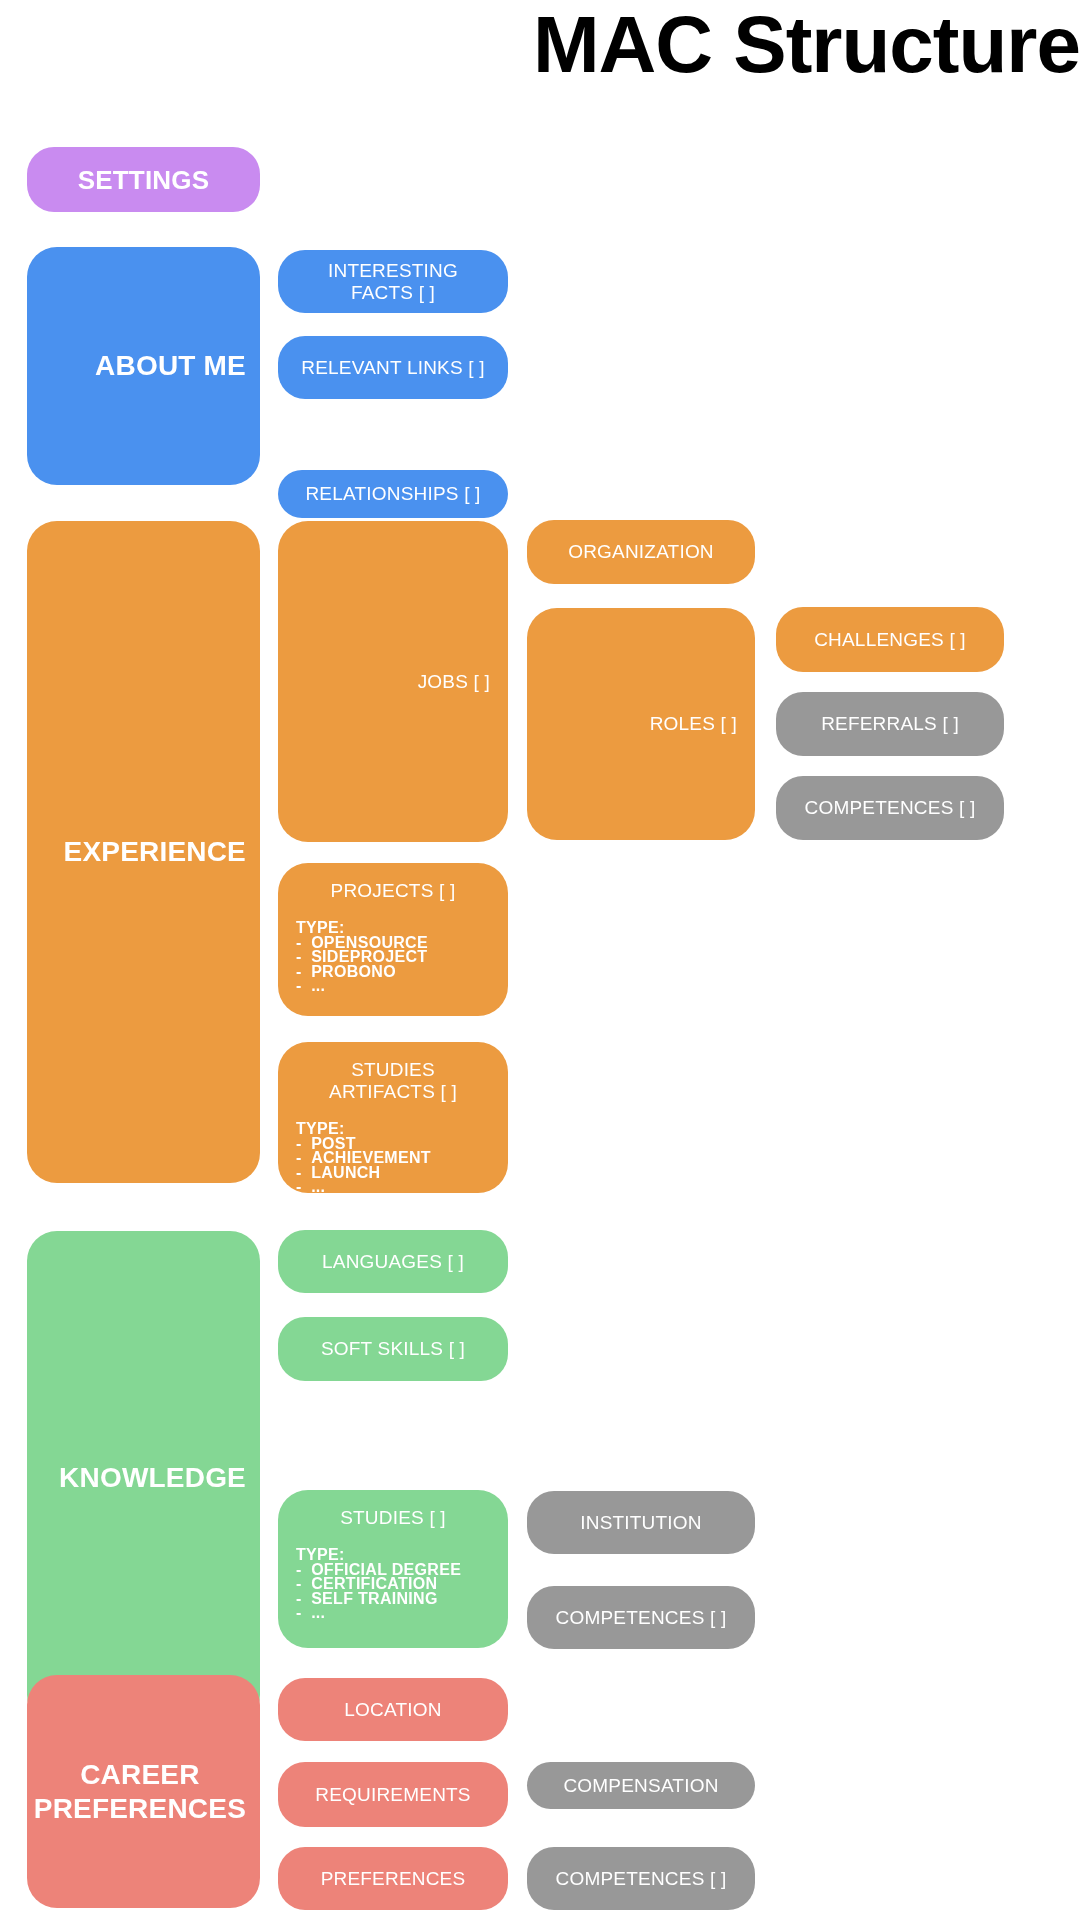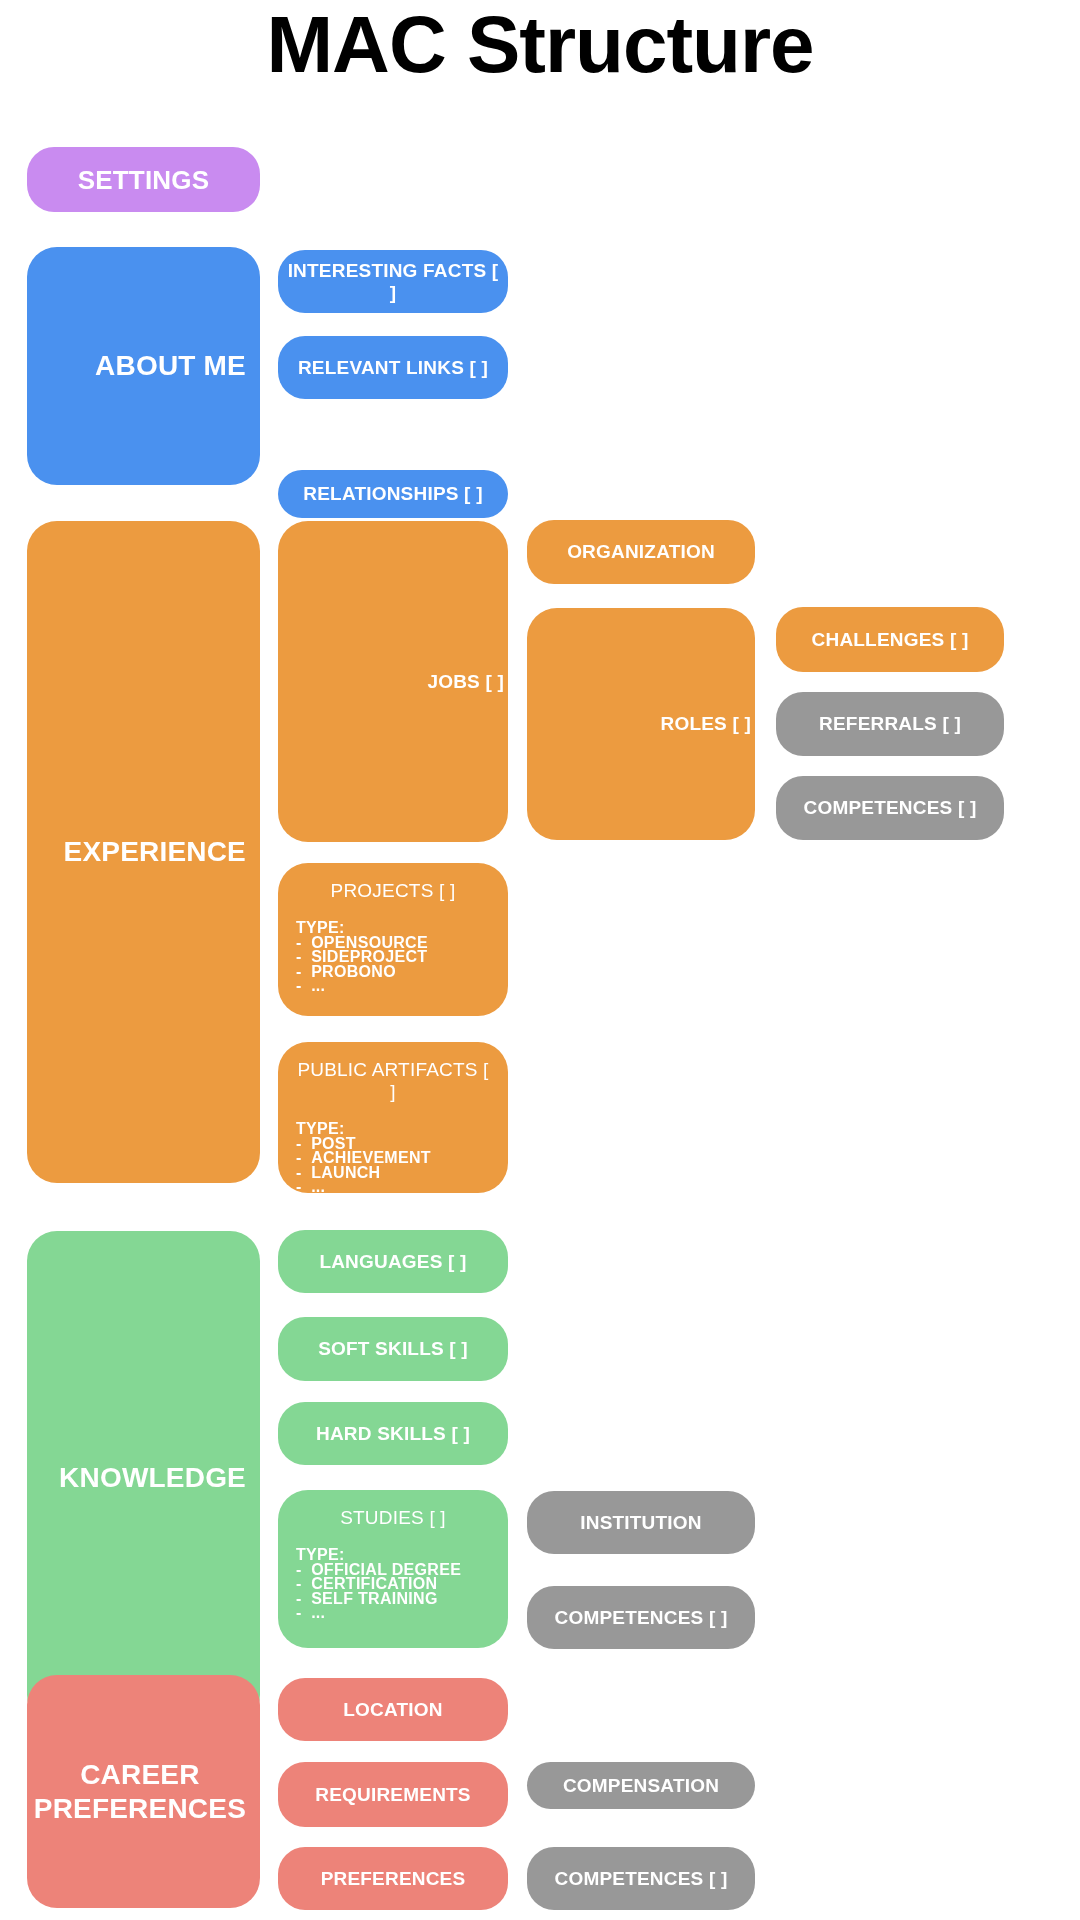--- a/index.html
+++ b/index.html
@@ -1,38 +1,38 @@
 <!DOCTYPE html>
 <html style="--purple: #C98BF0; --blue: #4A91EF; --orange: #EC9B40; --green: #84D794; --salmon: #ED8379; --gray: #989898; --label_text: #FFFFFF; --title_text: #000000;"><head>
 <meta charset="utf-8">
 <style>
   html,body{margin:0;padding:0;background:#ffffff;}
   .canvas{
     position:relative;width:1080px;height:1920px;background:#ffffff;
     font-family:"Liberation Sans",sans-serif;overflow:hidden;
   }
   .page-title{
-    position:absolute;top:5px;left:0;width:1080px;text-align:center;
+    position:absolute;top:5px;left:0;width:1080px;text-align:right;
     font-size:80px;font-weight:700;letter-spacing:-1px;color:var(--title_text,#000);
     line-height:1.0;white-space:nowrap;
   }
   .node{
     position:absolute;box-sizing:border-box;border-radius:27px;
     display:flex;align-items:center;justify-content:center;text-align:center;
     color:var(--label_text,#fff);
   }
   .node.big{border-radius:30px;justify-content:flex-end;}
   .purple{background:var(--purple,#C98BF0);}
   .blue{background:var(--blue,#4A91EF);}
   .orange{background:var(--orange,#EC9B40);}
   .green{background:var(--green,#84D794);}
   .salmon{background:var(--salmon,#ED8379);}
   .gray{background:var(--gray,#989898);}
   .heading{font-size:28px;font-weight:700;line-height:34px;letter-spacing:.2px;padding:0 14px;}
-  .label{font-size:19px;font-weight:700;letter-spacing:.2px;padding:0 4px;}
+  .label{font-size:19px;font-weight:400;letter-spacing:.2px;padding:0 18px;}
   .node.complex{display:block;text-align:center;padding:17px 18px 0 18px;}
   .complex .node-title{font-size:19px;font-weight:400;letter-spacing:.2px;line-height:22px;}
   .type-block{
     text-align:left;margin-top:19px;font-size:16px;font-weight:700;
     line-height:14.5px;letter-spacing:.3px;
   }
   .type-item::before{content:"-\00A0\00A0";}
 </style>
 </head>
 <body>
@@ -85,41 +85,38 @@
     <div class="type-block">
       <div>TYPE:</div>
       <div class="type-item">OPENSOURCE</div>
       <div class="type-item">SIDEPROJECT</div>
       <div class="type-item">PROBONO</div>
       <div class="type-item">...</div>
     </div>
   </div>
 
   <div class="node orange big complex" style="left:278px;top:1042px;width:230px;height:151px;">
-    <div class="node-title">PUBLIC ARTIFACTS [ ]</div>
+    <div class="node-title">STUDIES ARTIFACTS [ ]</div>
     <div class="type-block">
       <div>TYPE:</div>
       <div class="type-item">POST</div>
       <div class="type-item">ACHIEVEMENT</div>
       <div class="type-item">LAUNCH</div>
       <div class="type-item">...</div>
     </div>
   </div>
 
   <div class="node green big" style="left:27px;top:1231px;width:233px;height:494px;">
     <span class="heading">KNOWLEDGE</span>
   </div>
   <div class="node green" style="left:278px;top:1230px;width:230px;height:63px;">
     <span class="label">LANGUAGES [ ]</span>
   </div>
   <div class="node green" style="left:278px;top:1317px;width:230px;height:64px;">
     <span class="label">SOFT SKILLS [ ]</span>
-  </div>
-  <div class="node green" style="left:278px;top:1402px;width:230px;height:63px;">
-    <span class="label">HARD SKILLS [ ]</span>
   </div>
 
   <div class="node green big complex" style="left:278px;top:1490px;width:230px;height:158px;">
     <div class="node-title">STUDIES [ ]</div>
     <div class="type-block">
       <div>TYPE:</div>
       <div class="type-item">OFFICIAL DEGREE</div>
       <div class="type-item">CERTIFICATION</div>
       <div class="type-item">SELF TRAINING</div>
       <div class="type-item">...</div>

